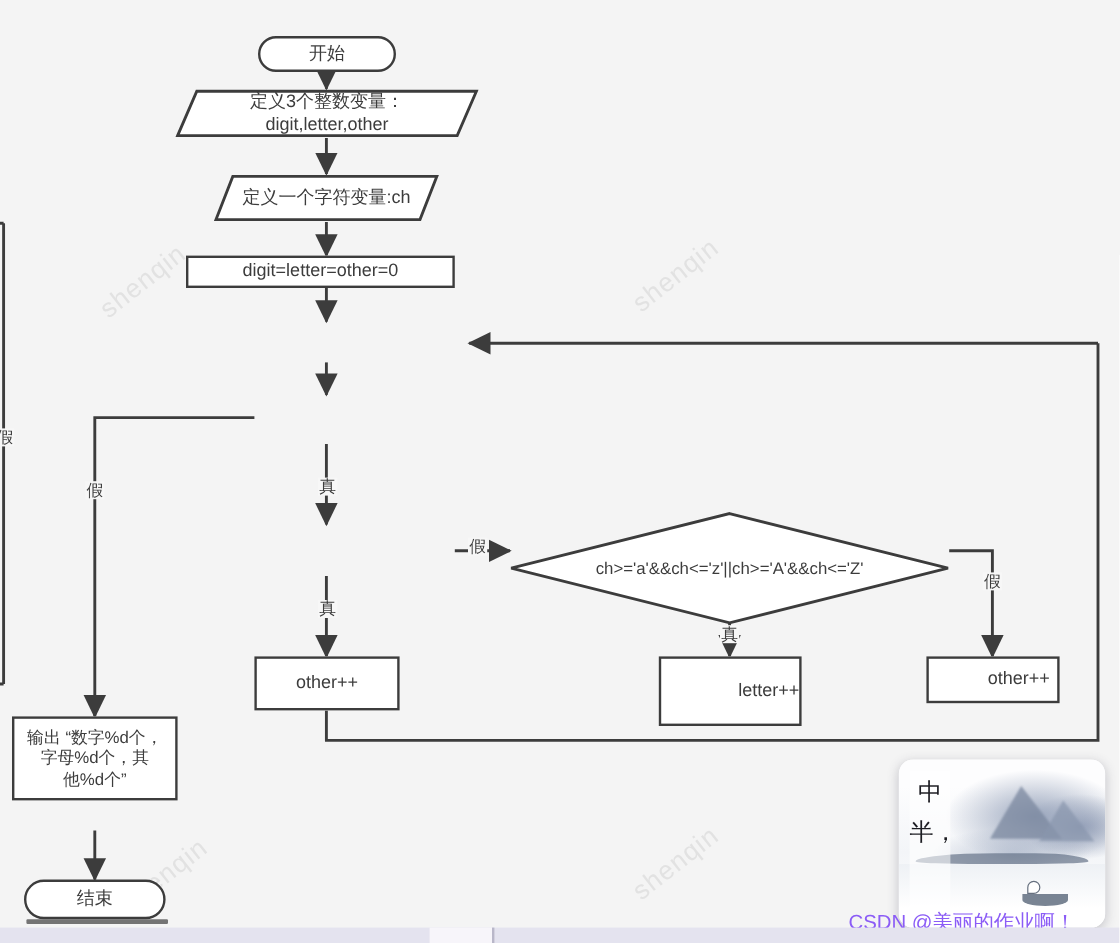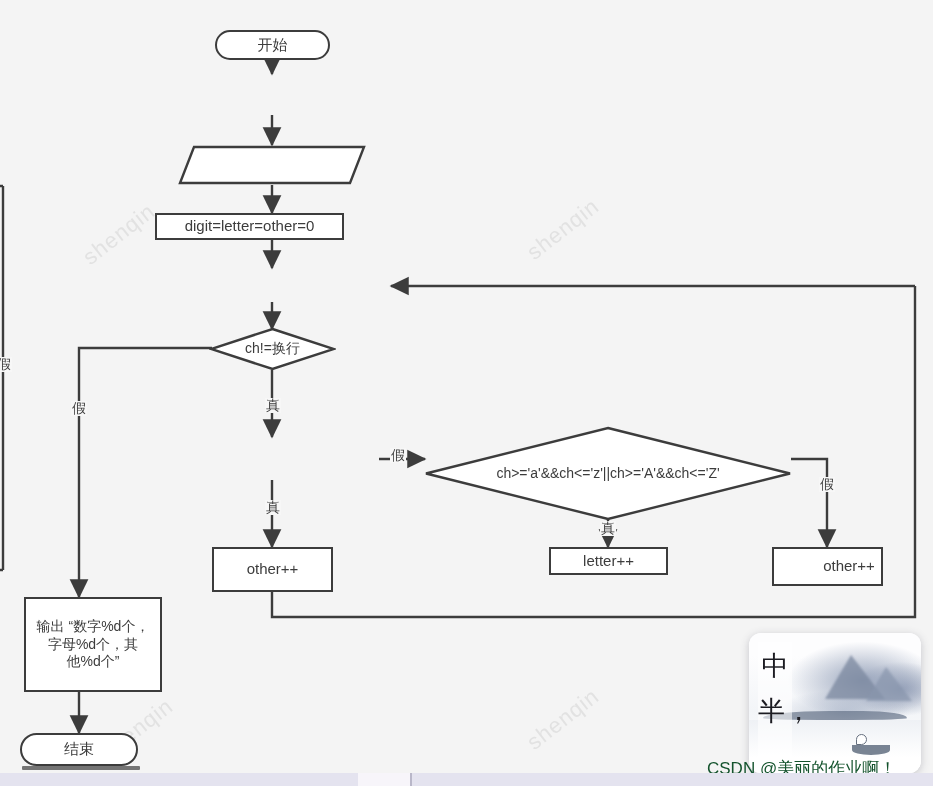--- a/index.html
+++ b/index.html
@@ -183,34 +183,34 @@
   }
   #ink-card .calli {
     position: absolute;
     left: 9px;
     top: 9px;
     width: 34px;
     height: 116px;
     background: rgba(255,255,255,0.55);
     color: #1c1c22;
     font-family: "DejaVu Serif", "Liberation Serif", serif;
-    font-size: 27px;
+    font-size: 20px;
     line-height: 1.65;
     text-align: center;
     padding-top: 2px;
     box-sizing: border-box;
   }
 
   
   #csdn {
     position: absolute;
     left: 707px;
     top: 757px;
     font-size: 17px;
-    color: #14532d;
+    color: #8b5cf6;
     white-space: nowrap;
     user-select: none;
   }
 
   
   #bottom-strip {
     position: absolute;
     left: 0;
     top: 773px;
     width: 933px;
@@ -296,60 +296,61 @@
       <path d="M3,186 L3,570"></path>
       <path d="M3,186 L-40,186"></path>
       <path d="M3,570 L-40,570"></path>
     </g>
   </svg>
 
   <div class="node terminal" style="left:215px; top:30px; width:115px; height:30px;align-items:center;">
     <span>开始</span>
   </div>
 
+  <div class="node io" style="left:146px; top:74px; width:253px; height:41px;">
+    <svg class="io-shape" viewBox="0 0 253 41" preserveAspectRatio="none">
+      <polygon points="18,2 251,2 235,39 2,39" fill="#ffffff" stroke="#3c3c3c" stroke-width="2.4"></polygon>
+    </svg>
+    <span class="io-label">定义3个整数变量：digit,letter,other</span>
+  </div>
 
   <div class="node io" style="left:178px; top:145px; width:188px; height:40px;">
     <svg class="io-shape" viewBox="0 0 188 40" preserveAspectRatio="none">
       <polygon points="16,2 186,2 172,38 2,38" fill="#ffffff" stroke="#3c3c3c" stroke-width="2.4"></polygon>
     </svg>
-  </div>
-
-  <div class="node process" style="left:155px; top:213px; width:189px; height:27px;">
+    <span class="io-label">定义一个字符变量:ch</span>
+  </div>
+
+  <div class="node process" style="left:155px; top:213px; width:224px; height:27px;">
     <span>digit=letter=other=0</span>
   </div>
 
 
-  <div class="node decision" style="left:209px; top:327px; width:127px; height:44px;">
-    <svg class="dec-shape" viewBox="0 0 127 44" preserveAspectRatio="none">
-      <polygon points="63.5,2 125,22 63.5,42 2,22" fill="#ffffff" stroke="#3c3c3c" stroke-width="2.4"></polygon>
-    </svg>
-    <span class="dec-label">ch!=换行</span>
-  </div>
 
 
   <div class="node decision" style="left:424px; top:426px; width:368px; height:95px;">
     <svg class="dec-shape" viewBox="0 0 368 95" preserveAspectRatio="none">
       <polygon points="184,2 366,47.5 184,93 2,47.5" fill="#ffffff" stroke="#3c3c3c" stroke-width="2.4"></polygon>
     </svg>
     <span class="dec-label">ch&gt;='a'&amp;&amp;ch&lt;='z'||ch&gt;='A'&amp;&amp;ch&lt;='Z'</span>
   </div>
 
   <div class="node process" style="left:212px; top:547px; width:121px; height:45px;">
     <span>other++</span>
   </div>
 
-  <div class="node process" style="left:549px; top:547px; width:119px; height:28px;">
+  <div class="node process" style="left:549px; top:547px; width:119px; height:58px;justify-content:flex-end;">
     <span>letter++</span>
   </div>
 
   <div class="node process" style="left:772px; top:547px; width:111px; height:39px;padding-left:43px;">
     <span>other++</span>
   </div>
 
-  <div class="node process" style="left:24px; top:597px; width:138px; height:95px; font-size:14px; padding:0 10px;justify-content:center;">
+  <div class="node process" style="left:10px; top:597px; width:138px; height:70px; font-size:14px; padding:0 10px;justify-content:center;">
     <span>输出 “数字%d个，字母%d个，其他%d个”</span>
   </div>
 
   <div class="node terminal" style="left:20px; top:733px; width:118px; height:33px;">
     <span>结束</span>
   </div>
 
   <div class="elabel" style="left:265px; top:398px;">真</div>
   <div class="elabel" style="left:71px; top:401px;">假</div>
   <div class="elabel" style="left:265px; top:500px;">真</div>

